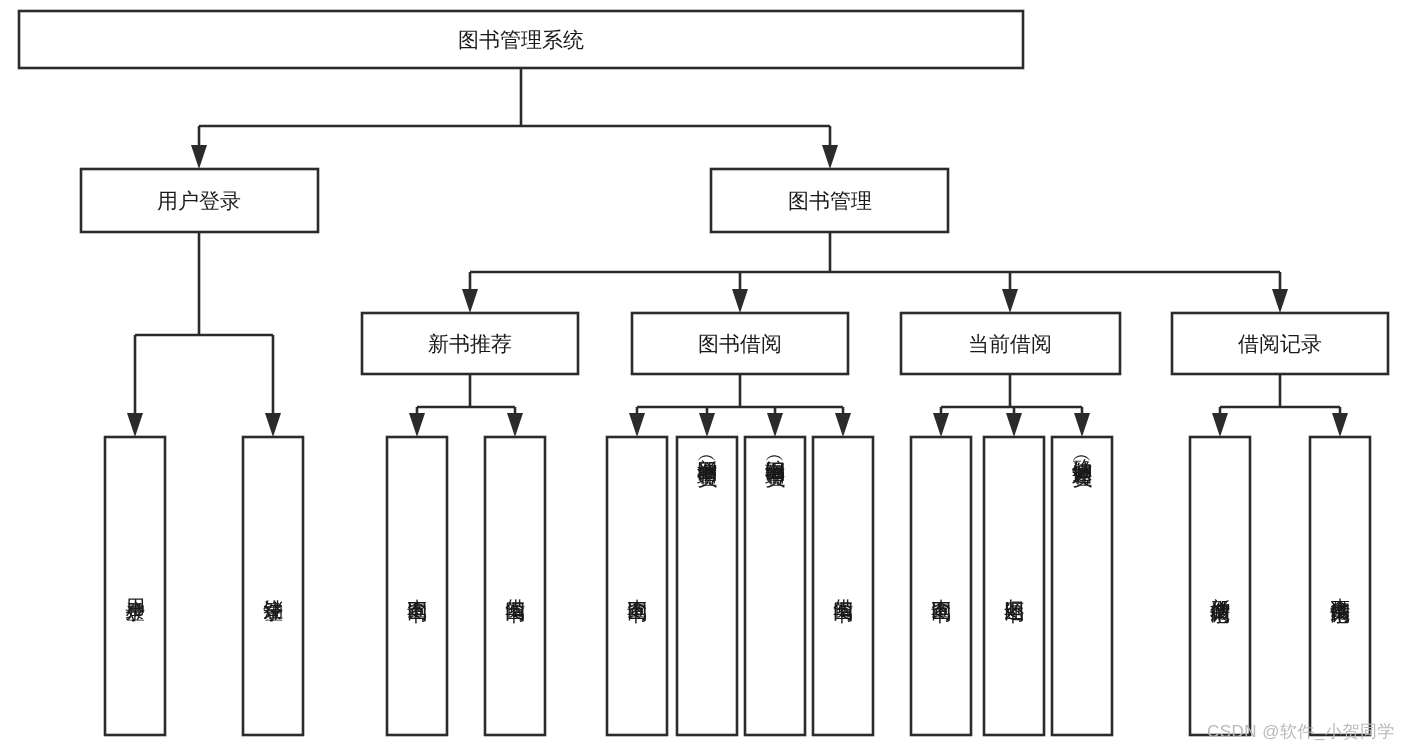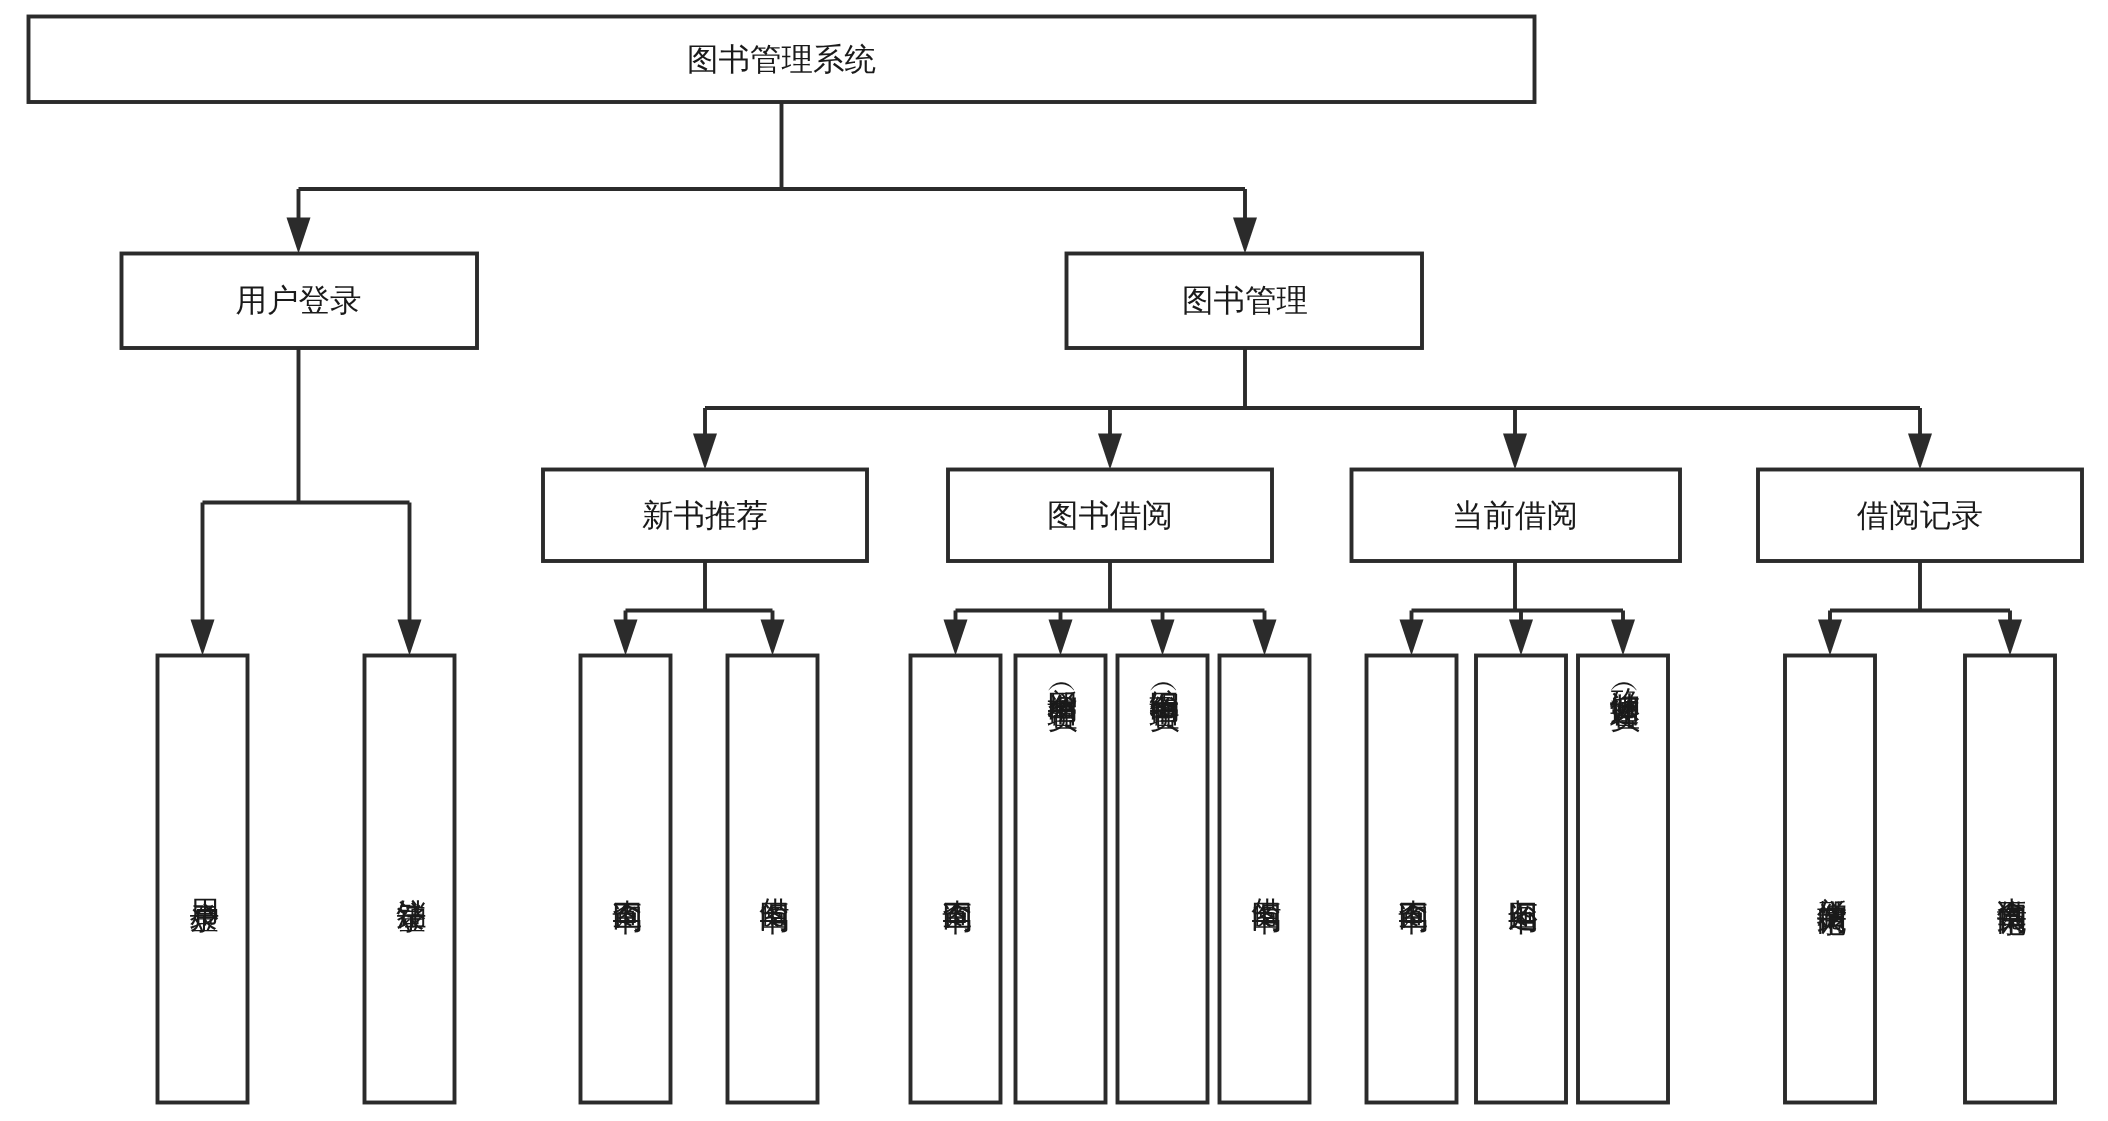--- a/index.html
+++ b/index.html
@@ -227,13 +227,14 @@
   <div class="leaf-label-wrap" style="left:1052px; top:443px; width:60px; height:292px;">
     <span class="leaf-label">确认归还（管理员）</span>
   </div>
   <div class="leaf-label-wrap" style="left:1190px; top:437px; width:60px; height:298px; align-items:center;">
     <span class="leaf-label">新增借阅记录</span>
   </div>
   <div class="leaf-label-wrap" style="left:1310px; top:437px; width:60px; height:298px; align-items:center;">
     <span class="leaf-label">查询借阅记录</span>
   </div>
 
+  <div class="watermark">CSDN @软件_小贺同学</div>
 </div>
 
 </body></html>

